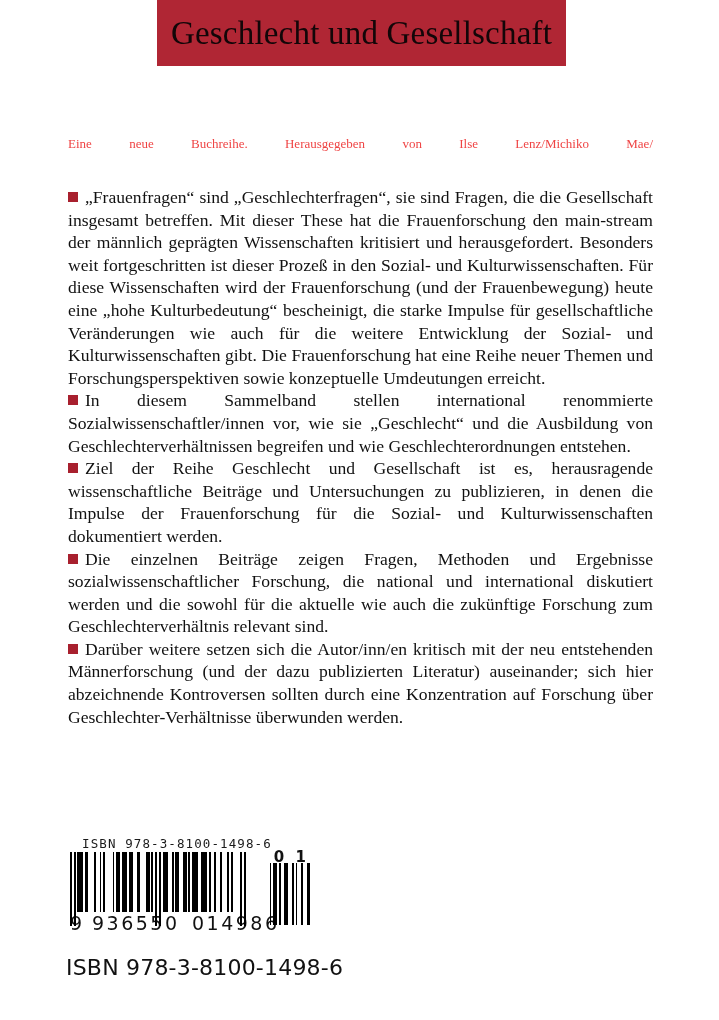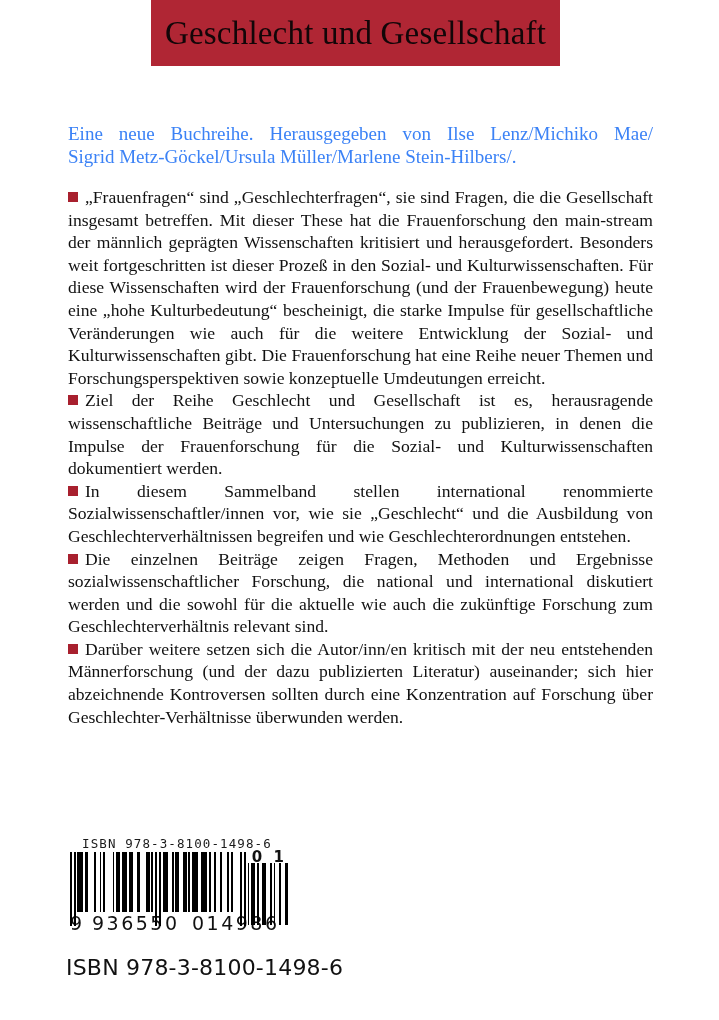--- a/index.html
+++ b/index.html
@@ -13,21 +13,21 @@
     position: relative;
     overflow: hidden;
     font-family: "Liberation Serif", "DejaVu Serif", serif;
     color: #111111;
     -webkit-font-smoothing: antialiased;
   }
 
   
   .title-banner {
     position: absolute;
-    left: 151px;
+    left: 157px;
     top: 0px;
     width: 409px;
     height: 66px;
     background: #b02634;
     display: flex;
     align-items: center;
     justify-content: center;
   }
   .title-banner .title-text {
     font-family: "Liberation Serif", "DejaVu Serif", serif;
@@ -35,26 +35,26 @@
     line-height: 1;
     color: #120608;
     letter-spacing: 0.2px;
     white-space: nowrap;
   }
 
   
   .editors {
     position: absolute;
     left: 68px;
-    top: 122px;
+    top: 132px;
     width: 585px;
-    font-size: 19px;
+    font-size: 13px;
     line-height: 23px;
     text-align: justify;
-    color: #3b82f6;
+    color: #ef4444;
   }
   .editors .ed-line-1 {
     display: block;
     text-align: justify;
     text-align-last: justify;
   }
   .editors .ed-line-2 {
     display: block;
     white-space: nowrap;
   }
@@ -104,20 +104,21 @@
     align-items: flex-start;
     margin-top: 1px;
   }
   .ean-main {
     position: relative;
     height: 74px;
   }
   .ean-addon {
     position: relative;
     height: 62px;
+    margin-left: 22px;
     margin-top: 11px;
     font-weight: bold;
   }
   .addon-digits {
     position: absolute;
     top: -15px;
     left: 6px;
     font-family: "DejaVu Sans", "Liberation Sans", sans-serif;
     font-size: 15px;
     letter-spacing: 3px;
@@ -156,27 +157,26 @@
 </style>
 </head>
 <body>
 
 <div class="title-banner">
   <span class="title-text">Geschlecht und Gesellschaft</span>
 </div>
 
 <div class="editors">
   <span class="ed-line-1">Eine neue Buchreihe. Herausgegeben von Ilse Lenz/Michiko Mae/</span>
-  <span class="ed-line-2">Sigrid Metz-Göckel/Ursula Müller/Marlene Stein-Hilbers/.</span>
 </div>
 
 <div class="blurb">
   <p class="para"><span class="bullet-sq"></span><span>„Frauenfragen“ sind „Geschlechterfragen“, sie sind Fragen, die die Gesellschaft insgesamt betreffen. Mit dieser These hat die Frauenforschung den main-stream der männlich geprägten Wissenschaften kritisiert und herausgefordert. Besonders weit fortgeschritten ist dieser Prozeß in den Sozial- und Kulturwissenschaften. Für diese Wissenschaften wird der Frauenforschung (und der Frauenbewegung) heute eine „hohe Kulturbedeutung“ bescheinigt, die starke Impulse für gesellschaftliche Veränderungen wie auch für die weitere Entwicklung der Sozial- und Kulturwissenschaften gibt. Die Frauenforschung hat eine Reihe neuer Themen und Forschungsperspektiven sowie konzeptuelle Umdeutungen erreicht.</span></p>
+  <p class="para"><span class="bullet-sq"></span><span>In diesem Sammelband stellen international renommierte Sozialwissenschaftler/innen vor, wie sie „Geschlecht“ und die Ausbildung von Geschlechterverhältnissen begreifen und wie Geschlechterordnungen entstehen.</span></p>
   <p class="para"><span class="bullet-sq"></span><span>Ziel der Reihe Geschlecht und Gesellschaft ist es, herausragende wissenschaftliche Beiträge und Untersuchungen zu publizieren, in denen die Impulse der Frauenforschung für die Sozial- und Kulturwissenschaften dokumentiert werden.</span></p>
-  <p class="para"><span class="bullet-sq"></span><span>In diesem Sammelband stellen international renommierte Sozialwissenschaftler/innen vor, wie sie „Geschlecht“ und die Ausbildung von Geschlechterverhältnissen begreifen und wie Geschlechterordnungen entstehen.</span></p>
   <p class="para"><span class="bullet-sq"></span><span>Die einzelnen Beiträge zeigen Fragen, Methoden und Ergebnisse sozialwissenschaftlicher Forschung, die national und international diskutiert werden und die sowohl für die aktuelle wie auch die zukünftige Forschung zum Geschlechterverhältnis relevant sind.</span></p>
   <p class="para"><span class="bullet-sq"></span><span>Darüber weitere setzen sich die Autor/inn/en kritisch mit der neu entstehenden Männerforschung (und der dazu publizierten Literatur) auseinander; sich hier abzeichnende Kontroversen sollten durch eine Konzentration auf Forschung über Geschlechter-Verhältnisse überwunden werden.</span></p>
 </div>
 
 <div class="barcode-block">
   <div class="isbn-small">ISBN 978-3-8100-1498-6</div>
   <div class="bars-row">
     <div class="ean-main" id="ean-main" style="width: 175.75px;">
       <div class="ean-digits">
         <span class="d-lead">9</span>

